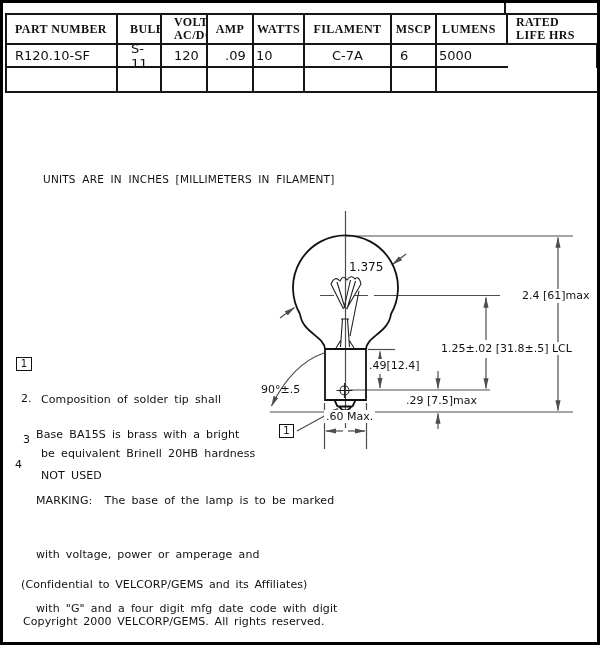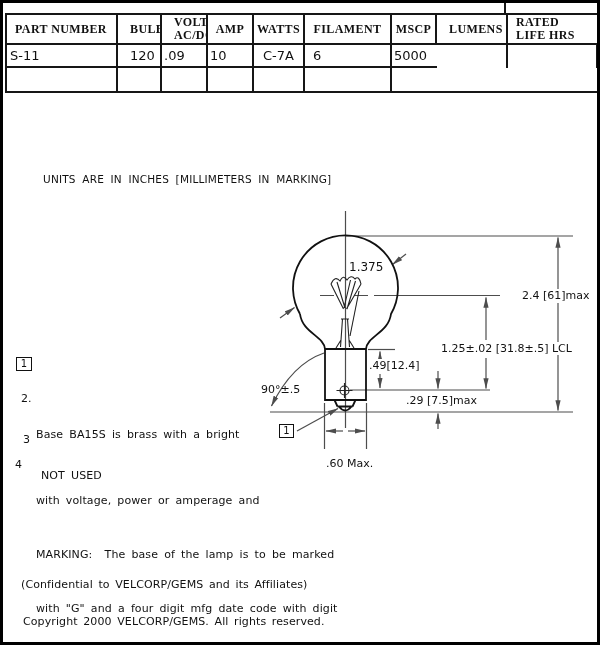--- a/index.html
+++ b/index.html
@@ -11,22 +11,22 @@
         box-sizing:border-box;border:2px solid #161616;display:grid;
         grid-template-columns:111px 44px 46px 46px 51px 87px 45px 71px 90px;
         grid-template-rows:30px 23px 23px;}
   .c{border-right:2px solid #161616;border-bottom:2px solid #161616;
      display:flex;align-items:center;box-sizing:border-box;overflow:hidden;}
   .nr{border-right:none}.nb{border-bottom:none}
   .h{font-family:"Liberation Serif",serif;font-weight:700;font-size:12px;
      letter-spacing:.4px;line-height:13px;white-space:pre-line;}
   .d{font-size:13px;}
   .ctr{justify-content:center}
-  .pl3{padding-left:3px}.pl4{padding-left:12px}.pl5{padding-left:12px}
-  .pl6{padding-left:12px}.pl7{padding-left:2px}.pl8{padding-left:8px}.pl9{padding-left:2px}
+  .pl3{padding-left:13px}.pl4{padding-left:12px}.pl5{padding-left:5px}
+  .pl6{padding-left:12px}.pl7{padding-left:17px}.pl8{padding-left:8px}.pl9{padding-left:2px}
   .top-stub{position:absolute;left:501px;top:0;width:2px;height:11px;background:#161616;}
   
   .units{position:absolute;left:40px;top:170px;font-size:10.5px;
          letter-spacing:.2px;word-spacing:3px;white-space:pre;}
   .dim{position:absolute;font-size:11px;white-space:pre;background:#fff;
        padding:0 2px;line-height:13px;}
   .flagbox{position:absolute;box-sizing:border-box;border:1.5px solid #111;
        background:#fff;font-size:10px;display:flex;align-items:center;
        justify-content:center;line-height:10px;}
   .note{position:absolute;font-size:11px;line-height:18px;letter-spacing:.1px;
@@ -55,20 +55,21 @@
     <div class="c h pl4">VOLTS
 AC/DC</div>
     <div class="c h ctr">AMP</div>
     <div class="c h ctr">WATTS</div>
     <div class="c h ctr">FILAMENT</div>
     <div class="c h ctr">MSCP</div>
     <div class="c h pl5">LUMENS</div>
     <div class="c h pl8 nr">RATED
 LIFE HRS</div>
 
+    <div class="c d pl8">R120.10-SF</div>
     <div class="c d pl3">S-11</div>
     <div class="c d pl6">120</div>
     <div class="c d pl7">.09</div>
     <div class="c d pl9">10</div>
     <div class="c d ctr">C-7A</div>
     <div class="c d pl8">6</div>
     <div class="c d pl9 nr">5000</div>
 
     <div class="c nb"></div>
     <div class="c nb"></div>
@@ -129,55 +130,59 @@
     <g stroke="#222" fill="none" stroke-width="1.1">
       <circle cx="341.5" cy="387.5" r="4.5"></circle>
       <path d="M333.5 387.5 H349.5 M341.5 380 V395"></path>
       <path d="M337.5 344 L339.5 316 M346.5 344 L344.5 316 M333 345 L338 337 M351 345 L346 337 M338 316 H346"></path>
       <path d="M328 281 L340.5 306 M358 281 L343.5 306 M334 279 L342 305 M347.5 277 L341 305 M352.5 278 L344 306"></path>
       <path d="M328 281 Q332 272 337 278 Q340 271 344 277 Q348 271 352 276 Q356 272 358 281"></path>
       <path d="M356 288 L347 333"></path>
     </g>
   </svg>
 
-  <div class="units">UNITS ARE IN INCHES [MILLIMETERS IN MARKING]</div>
+  <div class="units">UNITS ARE IN INCHES [MILLIMETERS IN FILAMENT]</div>
 
   <div class="dim" style="left:344px;top:258px;background:transparent;font-size:12px;">1.375</div>
   <div class="dim" style="left:517px;top:286px;text-align:right;">2.4 [61]max</div>
   <div class="dim" style="left:436px;top:339px;">1.25±.02 [31.8±.5] LCL</div>
   <div class="dim" style="left:364px;top:356px;">.49[12.4]</div>
   <div class="dim" style="left:401px;top:391px;">.29 [7.5]max</div>
   <div class="dim" style="left:256px;top:356px;background:transparent;margin-top:24px;">90°±.5</div>
-  <div class="dim" style="left:321px;top:454px;">.60 Max.</div>
+  <div class="dim" style="left:321px;top:407px;">.60 Max.</div>
 
   <div class="flagbox" style="left:276px;top:421px;width:15px;height:14px;">1</div>
 
   <div class="note" style="left:13px;top:352px;">
     <span class="mk mkbox">1</span>
+    <div class="tx" style="margin-left:9px;">
+      <div>Composition of solder tip shall</div>
+      <div>be equivalent Brinell 20HB hardness</div>
+    </div>
   </div>
 
   <div class="note" style="left:18px;top:387px;">
     <span class="mk" style="width:15px;">2.</span>
     <div class="tx">
       <div>Base BA15S is brass with a bright</div>
     </div>
   </div>
 
   <div class="note" style="left:20px;top:428px;">
     <span class="mk" style="width:18px;">3</span>
     <div class="tx">
       <div>NOT USED</div>
     </div>
   </div>
 
   <div class="note" style="left:12px;top:453px;">
     <span class="mk" style="width:21px;">4</span>
     <div class="tx">
+      <div>MARKING:  The base of the lamp is to be marked</div>
       <div>with voltage, power or amperage and</div>
-      <div>MARKING:  The base of the lamp is to be marked</div>
       <div>with "G" and a four digit mfg date code with digit</div>
       
       
     </div>
   </div>
 
   <div class="ft" style="left:18px;top:575px;">(Confidential to VELCORP/GEMS and its Affiliates)</div>
   <div class="ft" style="left:20px;top:612px;">Copyright 2000 VELCORP/GEMS. All rights reserved.</div>
   <div class="ftp" style="left:16px;top:612px;">
     <div>All rights reserved. No part of this document/lamps design may be reproduced, stored in a retrieval system, or</div>

